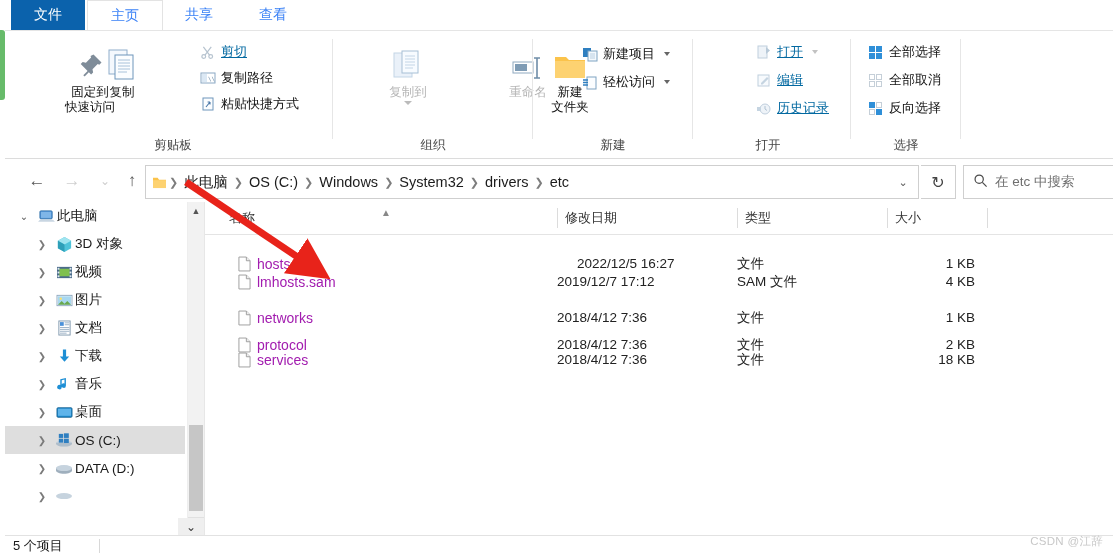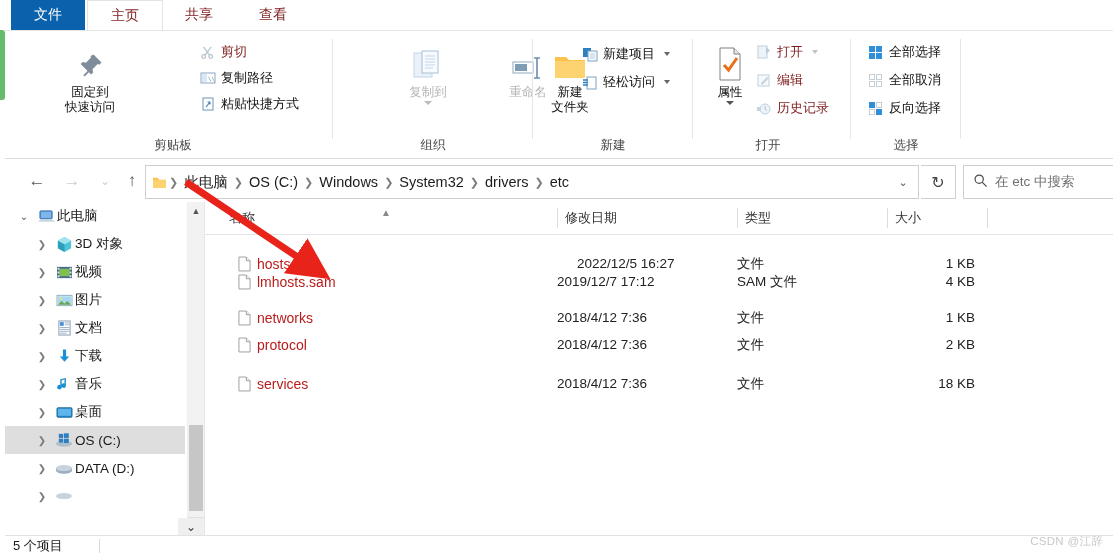--- a/index.html
+++ b/index.html
@@ -12,21 +12,21 @@
   }
   #app{position:relative;width:1113px;height:554px;overflow:hidden;background:#fff;}
 
   
   .edge-sliver{position:absolute;left:0;top:0;width:5px;height:554px;background:#ffffff;}
   .edge-sliver .green{position:absolute;left:0;top:30px;width:5px;height:70px;background:#4caf50;border-radius:0 3px 3px 0;opacity:.85;}
 
   
   .tabstrip{position:absolute;left:5px;top:0;width:1108px;height:30px;background:#ffffff;}
   .tab{position:absolute;top:0;height:30px;display:flex;align-items:center;justify-content:center;
-       font-size:14px;color:#7f1d1d;cursor:default;}
+       font-size:14px;color:#3b82f6;cursor:default;}
   .tab.file{left:6px;width:74px;background:#0b62ac;color:#fff;height:30px;}
   .tab.home{left:82px;width:74px;background:#fff;border-left:1px solid #e3e3e3;border-right:1px solid #e3e3e3;border-top:1px solid #e3e3e3;}
   .tab.share{left:158px;width:72px;}
   .tab.view{left:232px;width:72px;}
 
   
   .ribbon{position:absolute;left:5px;top:30px;width:1108px;height:127px;background:#fff;
           border-top:1px solid #e5e5e5;border-bottom:1px solid #dcdcdc;}
   .rgroup{position:absolute;top:0;height:127px;}
   .rgroup .glabel{position:absolute;bottom:4px;left:0;width:100%;text-align:center;font-size:12.5px;color:#444;}
@@ -34,21 +34,21 @@
 
   .bigbtn{position:absolute;top:6px;display:flex;flex-direction:column;align-items:center;
           width:62px;cursor:default;}
   .bigbtn .ico{height:46px;display:flex;align-items:flex-end;justify-content:center;}
   .bigbtn .cap{margin-top:2px;font-size:12.5px;line-height:15px;text-align:center;color:#111;}
   .bigbtn .cap.dis{color:#b4b4b4;}
   .caret{display:block;width:0;height:0;margin:1px auto 0;border-left:4px solid transparent;border-right:4px solid transparent;border-top:4px solid #555;}
   .caret.dis{border-top-color:#bbb;}
 
   .smallrow{position:absolute;display:flex;align-items:center;gap:5px;font-size:13px;color:#111;cursor:default;}
-  .smallrow.dis{color:#7f1d1d;}
+  .smallrow.dis{color:#0369a1;text-decoration:underline;}
   .smallrow .sico{width:17px;height:17px;display:inline-flex;align-items:center;justify-content:center;flex:none;}
   .scaret{width:0;height:0;border-left:3.5px solid transparent;border-right:3.5px solid transparent;border-top:4px solid #666;margin-left:4px;}
   .scaret.dis{border-top-color:#c2c2c2;}
 
   
   .navbar{position:absolute;left:5px;top:160px;width:1108px;height:42px;background:#fff;}
   .navbtn{position:absolute;top:9px;width:24px;height:24px;display:flex;align-items:center;justify-content:center;
           font-size:17px;color:#5a5a5a;cursor:default;}
   .navbtn.dim{color:#cfcfcf;}
   .addrbox{position:absolute;left:140px;top:5px;width:772px;height:32px;border:1px solid #cfcfcf;background:#fff;display:flex;align-items:center;}
@@ -80,21 +80,21 @@
   
   .filepane{position:absolute;left:204px;top:202px;width:909px;height:333px;background:#fff;border-left:1px solid #e7e7e7;}
   .colhead{position:absolute;left:0;top:0;width:909px;height:32px;border-bottom:1px solid #e4e4e4;background:#fff;}
   .col{position:absolute;top:0;height:32px;display:flex;align-items:center;font-size:13px;color:#333;cursor:default;}
   .col .ctext{padding-left:8px;}
   .col .vline{position:absolute;left:0;top:6px;width:1px;height:20px;background:#dcdcdc;}
   .sortcaret{position:absolute;top:5px;font-size:10px;color:#888;}
 
   .row{position:absolute;left:0;height:27px;width:909px;display:flex;align-items:center;cursor:default;}
   .fico{width:26px;display:flex;align-items:center;justify-content:center;flex:none;}
-  .fname{font-size:14px;color:#b91c1c;white-space:nowrap;}
+  .fname{font-size:14px;color:#a21caf;white-space:nowrap;}
   .cellv{position:absolute;font-size:13.5px;color:#222;white-space:nowrap;}
   .cellv.right{text-align:right;}
 
   
   .statusbar{position:absolute;left:5px;top:535px;width:1108px;height:19px;background:#fff;border-top:1px solid #e2e2e2;}
   .statusbar .cnt{position:absolute;left:8px;top:1px;font-size:13px;color:#1a1a1a;white-space:nowrap;}
   .statusbar .vdiv{position:absolute;left:94px;top:3px;width:1px;height:14px;background:#d8d8d8;}
 
   
   .collapse{position:absolute;left:178px;top:518px;width:26px;height:18px;background:#efefef;
@@ -139,20 +139,32 @@
               <g fill="#7f8c99">
                 <path d="M20.5 5.5l8 8-2.2 2.2-1.6-.6-5.2 5.2.6 3.2-2 2-10.4-10.4 2-2 3.2.6 5.2-5.2-.6-1.6z"></path>
                 <rect x="9.6" y="22.6" width="9.5" height="1.8" transform="rotate(-45 14.3 23.5)"></rect>
               </g>
             </svg>
         </div>
         <div class="cap" style="white-space:pre-line;">固定到
 快速访问</div>
       </div>
 
+      <div class="bigbtn" style="left:78px;">
+        <div class="ico">
+          <svg width="34" height="36" viewBox="0 0 34 36">
+            <rect x="4" y="3" width="18" height="24" fill="#f4f8fd" stroke="#90aecb"></rect>
+            <rect x="10" y="8" width="18" height="24" fill="#fbfdff" stroke="#6f96bb"></rect>
+            <g stroke="#a8c2da" stroke-width="1">
+                <path d="M13 13h12M13 16h12M13 19h12M13 22h12M13 25h9"></path>
+              </g>
+          </svg>
+        </div>
+        <div class="cap">复制</div>
+      </div>
 
 
       <div class="smallrow dis" style="left:186px;top:12px;">
         <span class="sico">
           <svg width="15" height="15" viewBox="0 0 16 16">
               <g fill="none" stroke="#b6c3cf" stroke-width="1.3">
                 <circle cx="4" cy="12.2" r="2"></circle>
                 <circle cx="11.4" cy="12.2" r="2"></circle>
                 <path d="M5.3 10.8L12 2M10.2 10.8L3.6 2"></path>
               </g>
@@ -181,21 +193,21 @@
         </span>
         <span>粘贴快捷方式</span>
       </div>
 
       <div class="glabel">剪贴板</div>
       <div class="divider"></div>
     </div>
 
     <div class="rgroup" style="left:328px;width:200px;">
 
-      <div class="bigbtn" style="left:64px;font-family:Liberation Serif, serif;">
+      <div class="bigbtn" style="left:44px;font-family:Liberation Serif, serif;">
         <div class="ico">
           <svg width="36" height="34" viewBox="0 0 36 34">
               <rect x="4" y="4" width="18" height="24" fill="#eaf1f9" stroke="#c3d5e6"></rect>
               <rect x="12" y="2" width="16" height="22" fill="#f7fbff" stroke="#a7c0d6"></rect>
               <g stroke="#c3d5e6">
                 <path d="M15 7h10M15 10h10M15 13h10M15 16h10M15 19h8"></path>
               </g>
             </svg>
         </div>
         <div class="cap dis">复制到</div>
@@ -253,31 +265,20 @@
         </span>
         <span>轻松访问</span>
         <span class="scaret"></span>
       </div>
 
       <div class="glabel">新建</div>
       <div class="divider"></div>
     </div>
 
     <div class="rgroup" style="left:688px;width:158px;">
-      <div class="bigbtn" style="left:6px;">
-        <div class="ico">
-          <svg width="32" height="38" viewBox="0 0 32 38">
-              <path d="M6 3h14l6 6v26H6z" fill="#fff" stroke="#808080"></path>
-              <path d="M20 3v6h6" fill="#e8e8e8" stroke="#808080"></path>
-              <path d="M10 20l4.5 5L23 13" fill="none" stroke="#e8701a" stroke-width="3"></path>
-            </svg>
-        </div>
-        <div class="cap">属性</div>
-        <span class="caret"></span>
-      </div>
 
       <div class="smallrow dis" style="left:62px;top:12px;">
         <span class="sico">
           <svg width="16" height="15" viewBox="0 0 16 15">
               <rect x="2" y="1" width="9" height="12" fill="#eef3f8" stroke="#c0cfdd"></rect>
               <path d="M10 9l4-3.5L10 2z" fill="#b8c9d8"></path>
             </svg>
         </span>
         <span>打开</span>
         <span class="scaret dis"></span>
@@ -616,21 +617,21 @@
             <path d="M1 1h8l4 4v11H1z" fill="#fff" stroke="#9a9a9a"></path>
             <path d="M9 1v4h4" fill="#efefef" stroke="#9a9a9a"></path>
           </svg>
       </span>
       <span class="fname">protocol</span>
       <span class="cellv" style="left:352px;">2018/4/12 7:36</span>
       <span class="cellv" style="left:532px;">文件</span>
       <span class="cellv right" style="left:682px;width:88px;">2 KB</span>
     </div>
 
-    <div class="row" style="top:168px;">
+    <div class="row" style="top:144px;">
       <span class="fico" style="margin-left:26px;">
         <svg width="13" height="16" viewBox="0 0 14 17">
             <path d="M1 1h8l4 4v11H1z" fill="#fff" stroke="#9a9a9a"></path>
             <path d="M9 1v4h4" fill="#efefef" stroke="#9a9a9a"></path>
           </svg>
       </span>
       <span class="fname">services</span>
       <span class="cellv" style="left:352px;">2018/4/12 7:36</span>
       <span class="cellv" style="left:532px;">文件</span>
       <span class="cellv right" style="left:682px;width:88px;">18 KB</span>

